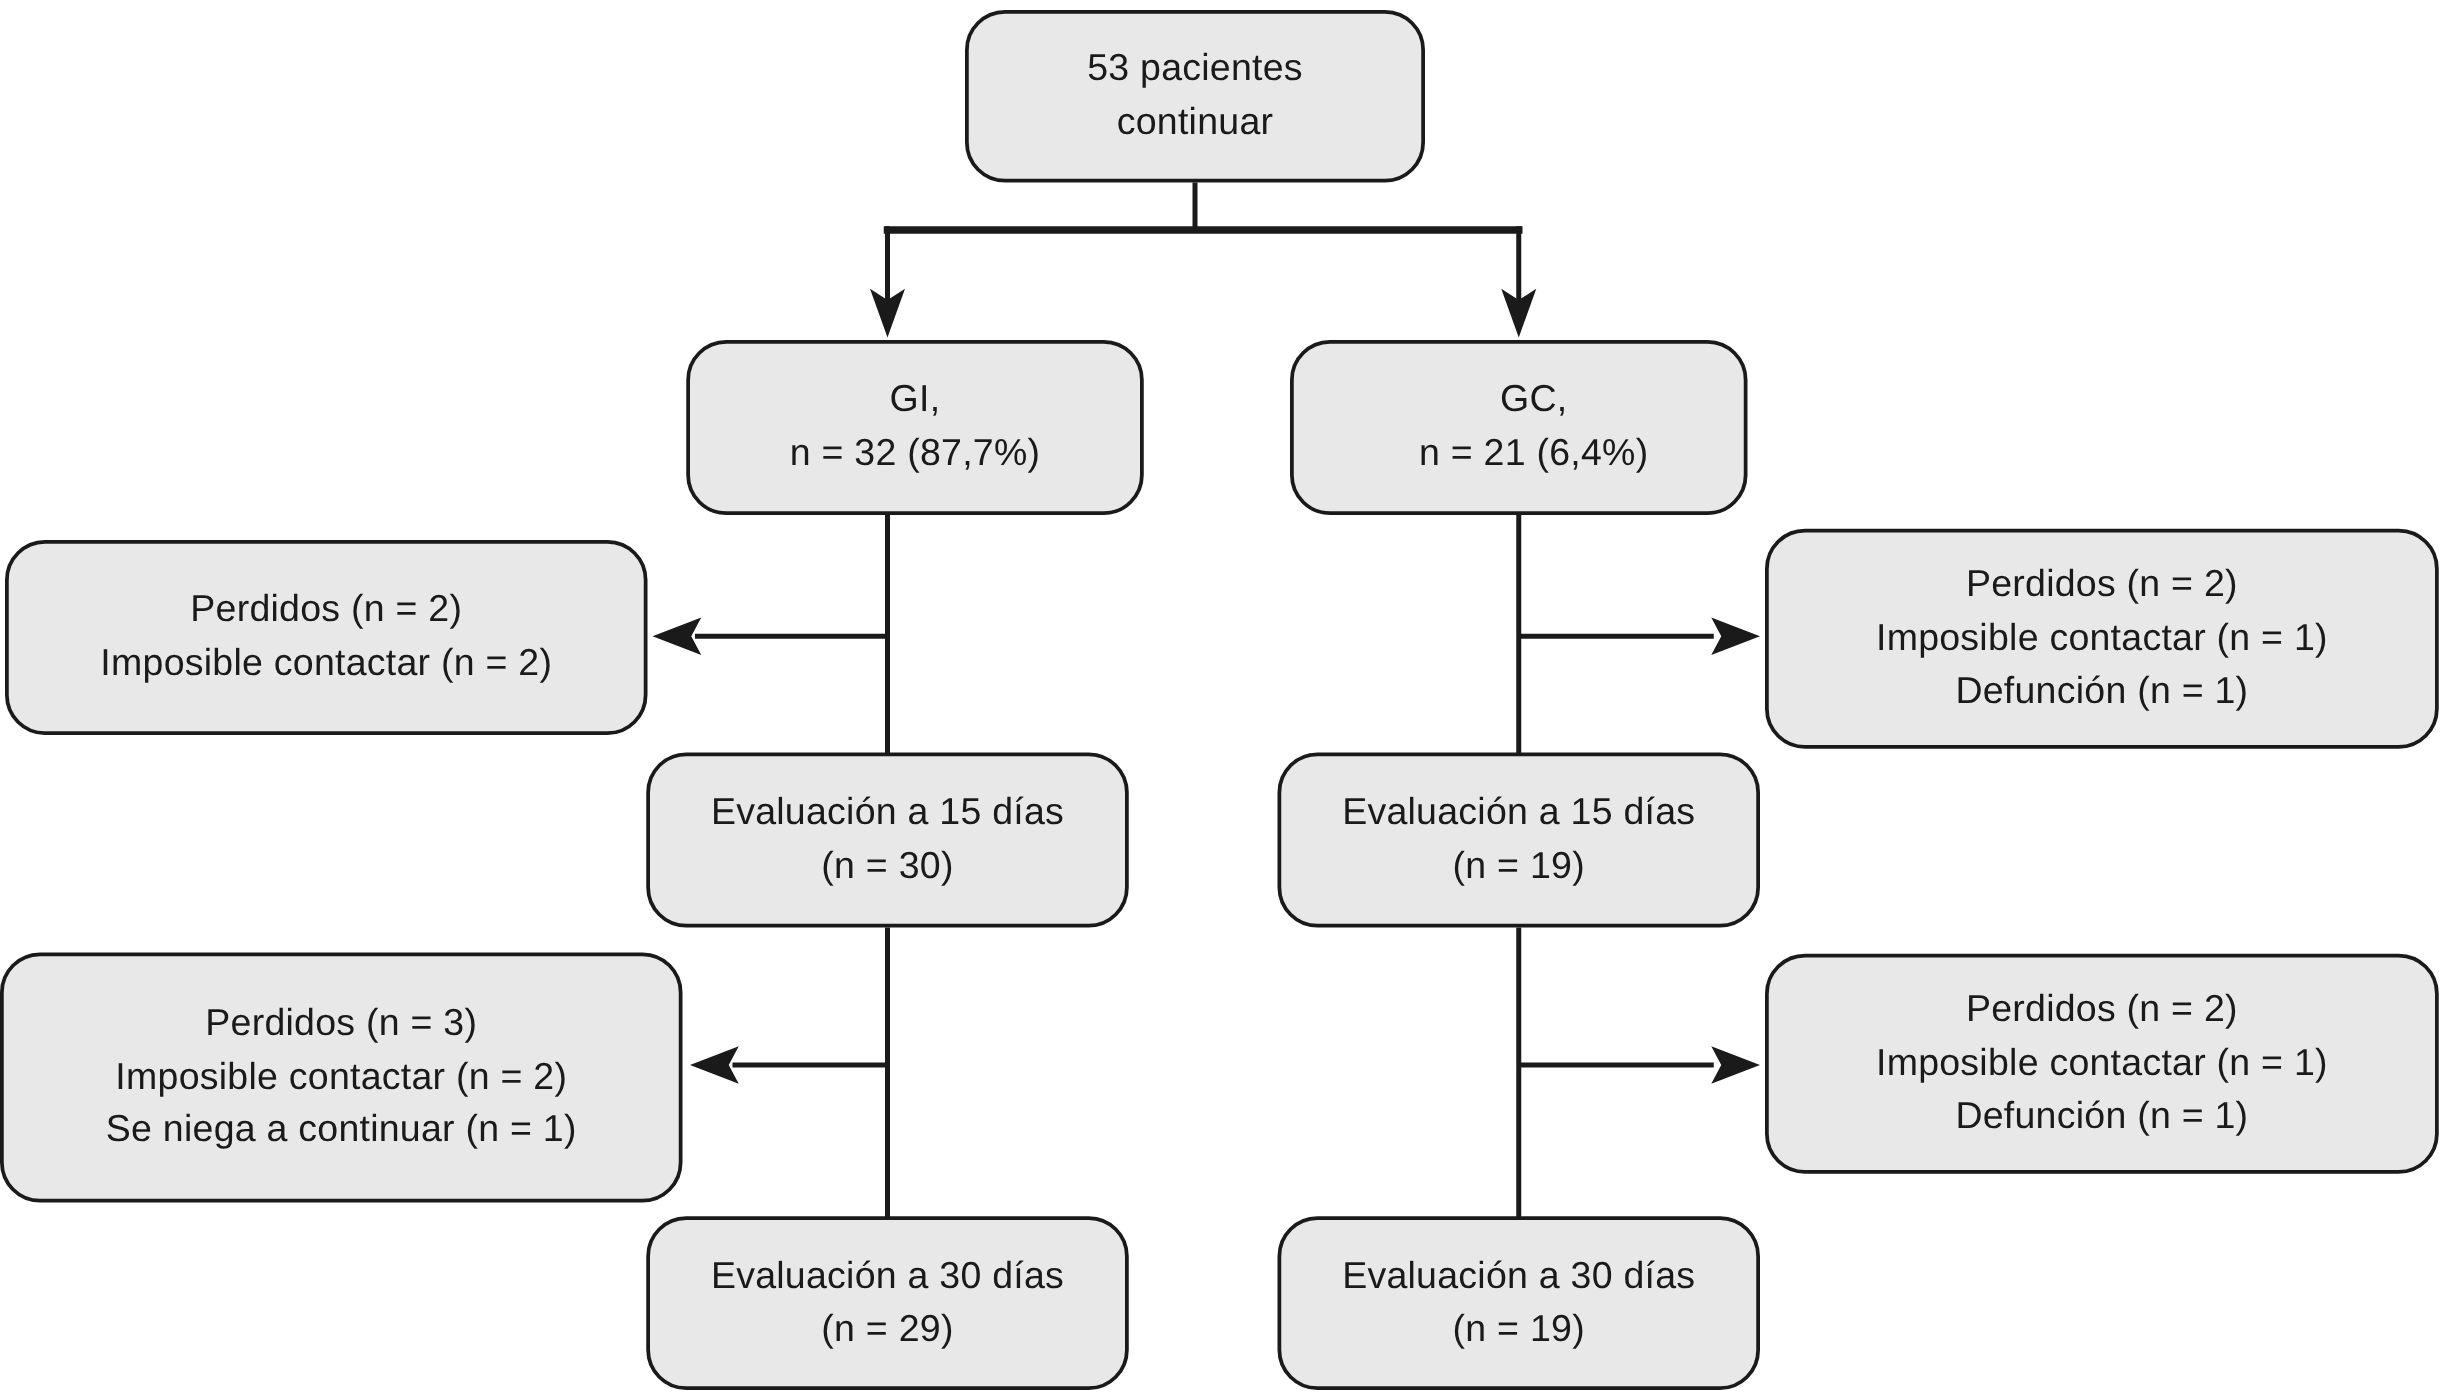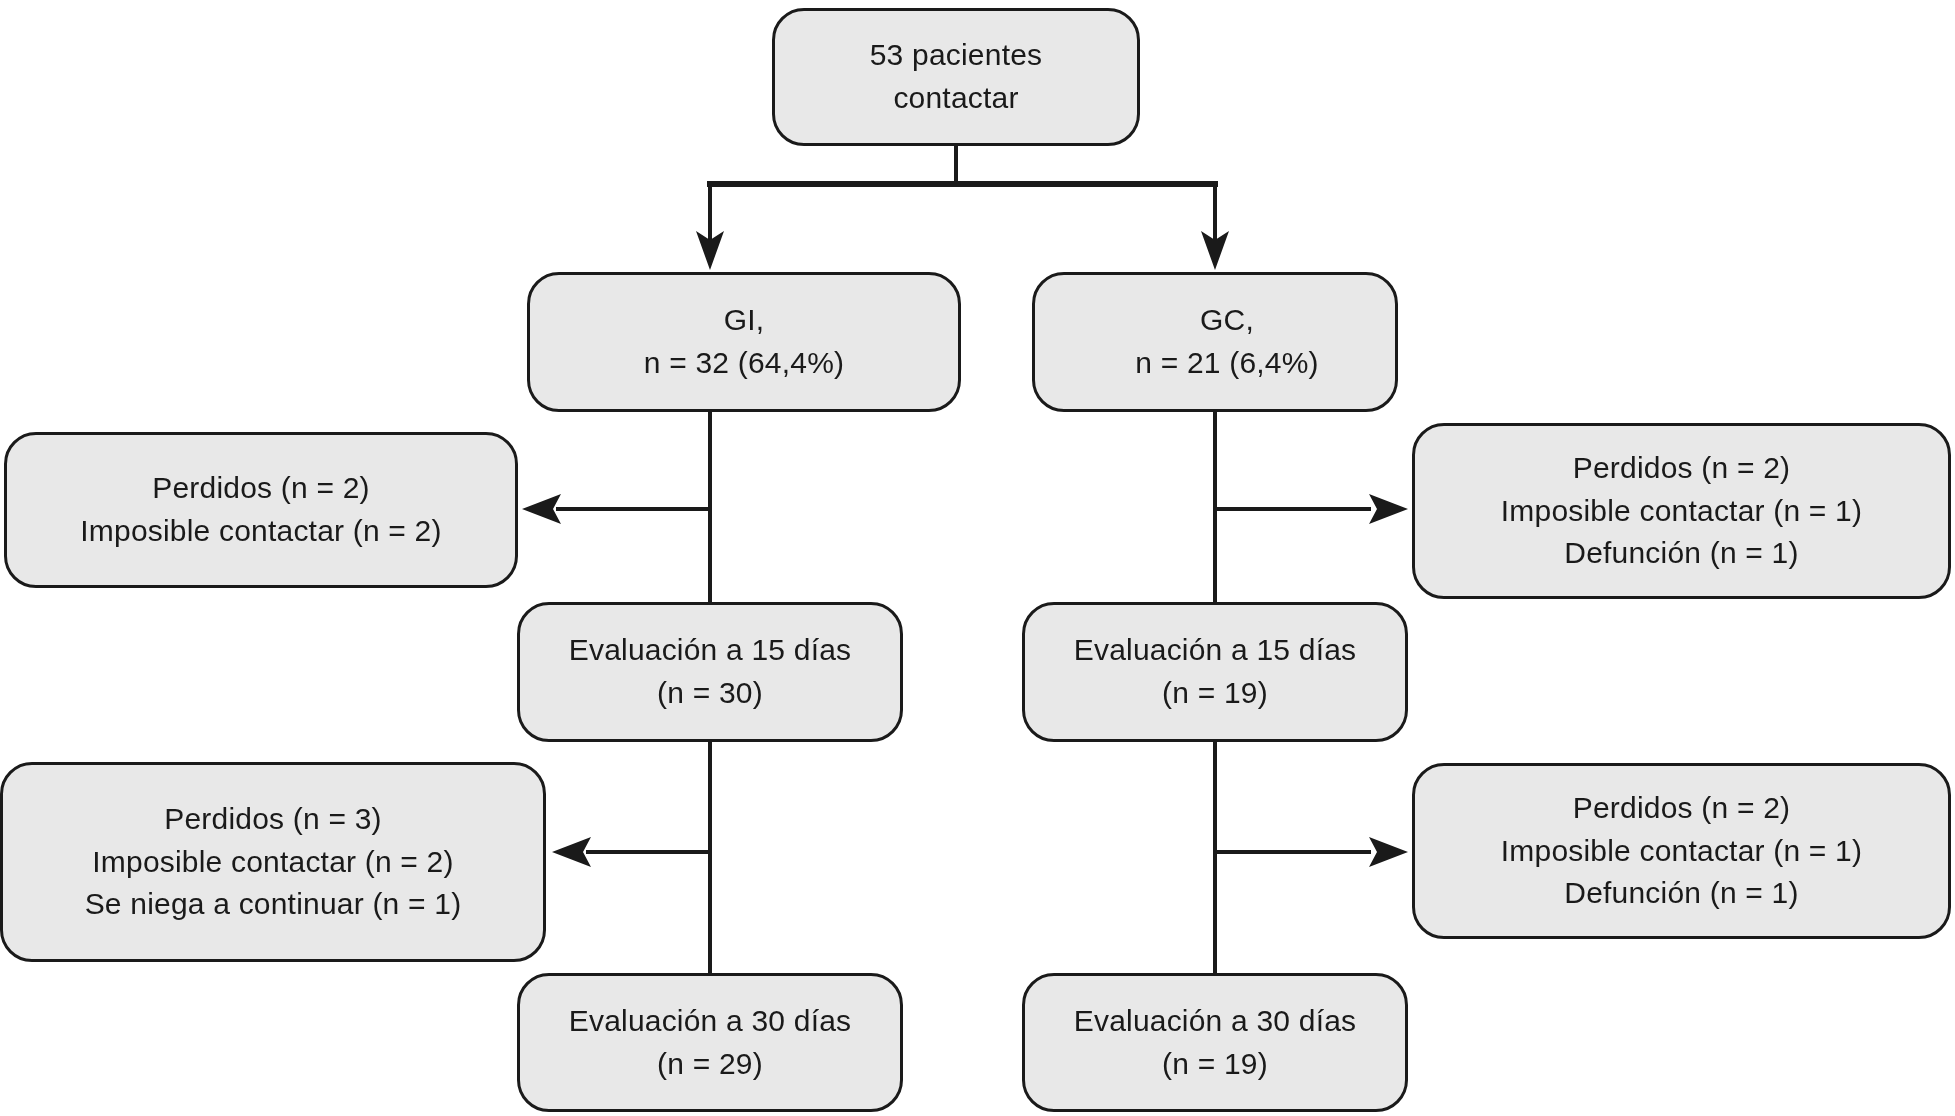--- a/index.html
+++ b/index.html
@@ -28,21 +28,21 @@
     justify-content: center;
     text-align: right;
     color: #1a1a1a;
     font-size: 30px;
     line-height: 1.42;
     letter-spacing: 0.2px;
   }
   .ln { white-space: nowrap; }
 
   #n-recruited { left: 772px;  top: 8px;   width: 368px; height: 138px; }
-  #n-gi        { left: 527px;  top: 272px; width: 434px; height: 140px; }
+  #n-gi        { left: 549px;  top: 272px; width: 366px; height: 140px; }
   #n-gc        { left: 1032px; top: 272px; width: 366px; height: 140px; padding-left: 24px; }
   #n-gi-loss1  { left: 4px;    top: 432px; width: 514px; height: 156px; }
   #n-gc-loss1  { left: 1412px; top: 423px; width: 539px; height: 176px; }
   #n-gi-eval15 { left: 517px;  top: 602px; width: 386px; height: 140px; }
   #n-gc-eval15 { left: 1022px; top: 602px; width: 386px; height: 140px; }
   #n-gi-loss2  { left: 0px;    top: 762px; width: 546px; height: 200px; }
   #n-gc-loss2  { left: 1412px; top: 763px; width: 539px; height: 176px; }
   #n-gi-eval30 { left: 517px;  top: 973px; width: 386px; height: 139px; }
   #n-gc-eval30 { left: 1022px; top: 973px; width: 386px; height: 139px; }
 
@@ -82,26 +82,26 @@
 
     <line x1="710" y1="852" x2="586" y2="852" stroke-width="4"></line>
     <polygon points="552,852 591,837 583,852 591,867"></polygon>
 
     <line x1="1215" y1="852" x2="1371" y2="852" stroke-width="4"></line>
     <polygon points="1408,852 1369,837 1377,852 1369,867"></polygon>
   </svg>
 
   <div class="node" id="n-recruited">
     <div class="ln">53 pacientes</div>
-    <div class="ln">contactar</div>
+    <div class="ln">continuar</div>
   </div>
 
   <div class="node" id="n-gi">
     <div class="ln">GI,</div>
-    <div class="ln">n = 32 (64,4%)</div>
+    <div class="ln">n = 32 (87,7%)</div>
   </div>
 
   <div class="node" id="n-gc">
     <div class="ln">GC,</div>
     <div class="ln">n = 21 (6,4%)</div>
   </div>
 
   <div class="node" id="n-gi-loss1">
     <div class="ln">Perdidos (n = 2)</div>
     <div class="ln">Imposible contactar (n = 2)</div>

